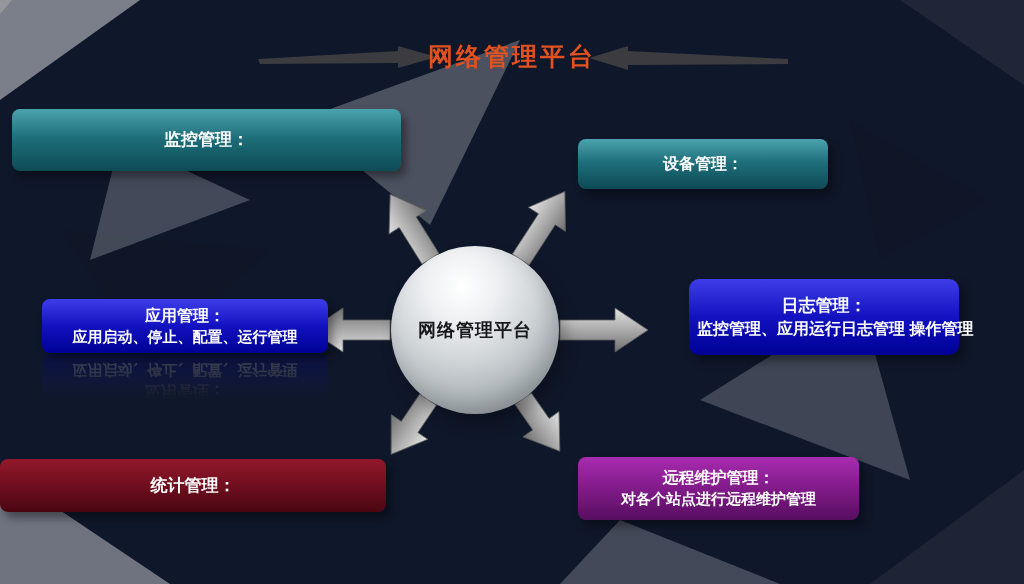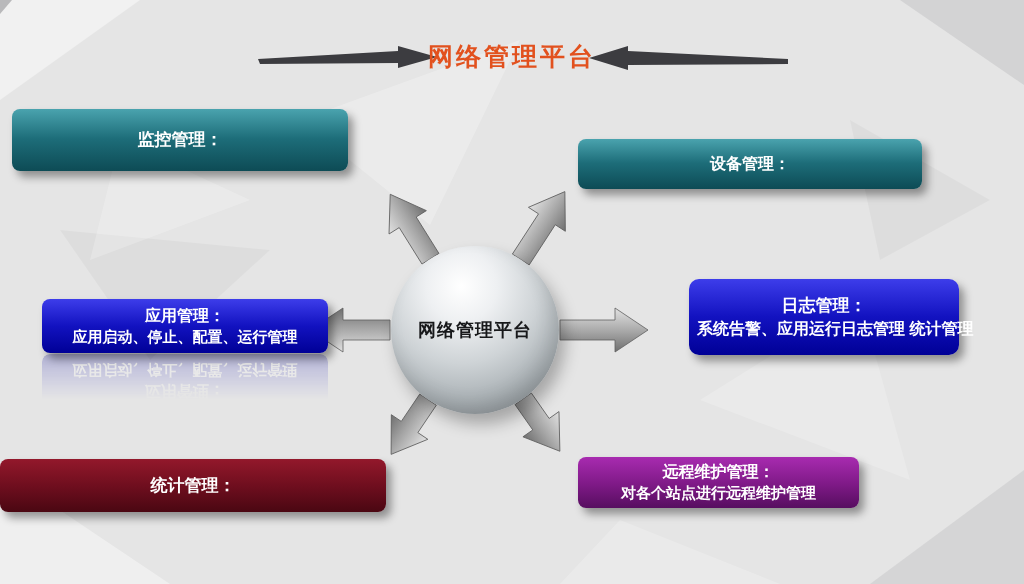--- a/index.html
+++ b/index.html
@@ -1,21 +1,21 @@
 <!DOCTYPE html>
 <html><head>
 <meta charset="utf-8">
 <style>
   * { margin:0; padding:0; box-sizing:border-box; }
   html,body { width:1024px; height:584px; overflow:hidden; }
   body { font-family:"Liberation Sans","DejaVu Sans",sans-serif; }
 
   .stage{
     position:relative; width:1024px; height:584px;
-    background:#e5e5e5; overflow:hidden;
+    background:#0f172a; overflow:hidden;
   }
   .bg-pattern{ position:absolute; inset:0; }
 
   
   .page-title{
     position:absolute; top:40px; left:50%; transform:translateX(-50%);
     font-size:25px; font-weight:bold; letter-spacing:3px;
     color:#e2511e; white-space:nowrap; z-index:5;
   }
   .title-deco{ position:absolute; top:0; left:0; z-index:4; }
@@ -43,31 +43,31 @@
     white-space:nowrap;
   }
   .box-title{ line-height:1.25; }
   .box-desc{ line-height:1.25; }
 
   .grad-teal  { background:linear-gradient(180deg,#4aa3ae 0%, #1d6d79 48%, #0d4b55 100%); }
   .grad-blue  { background:linear-gradient(180deg,#3d3dea 0%, #1212c0 50%, #000096 100%);margin-left:32px; }
   .grad-maroon{ background:linear-gradient(180deg,#93182b 0%, #6e0e1e 52%, #4a0712 100%); }
   .grad-purple{ background:linear-gradient(180deg,#a82bb0 0%, #801a88 52%, #570e60 100%); }
 
-  .box-monitor    { left:12px;  top:109px; width:336px; height:62px; font-size:16px; }
+  .box-monitor    { left:12px;  top:109px; width:389px; height:62px; font-size:16px; }
   .box-monitor .box-title{ font-size:17px; }
-  .box-device     { left:578px; top:139px; width:344px; height:50px; font-size:15px; }
+  .box-device     { left:578px; top:139px; width:250px; height:50px; font-size:15px; }
   .box-device .box-title{ font-size:16px; }
   .box-application{ left:10px;  top:299px; width:286px; height:54px; font-size:15px; }
   .box-application .box-title{ font-size:16px; }
   .box-log        { left:657px; top:279px; width:270px; height:76px; font-size:16px; border-radius:10px; }
   .box-log .box-title{ font-size:17px; }
   .box-statistics { left:0px;   top:459px; width:386px; height:53px; font-size:16px; }
   .box-statistics .box-title{ font-size:17px; }
-  .box-remote     { left:578px; top:457px; width:281px; height:51px; font-size:15px; }
+  .box-remote     { left:578px; top:457px; width:281px; height:63px; font-size:15px; }
   .box-remote .box-title{ font-size:16px; }
 
   
   .box-reflection{
     position:absolute; left:10px; top:354px; width:286px; height:54px;
     border-radius:8px; padding:4px 8px;
     color:#ffffff; font-weight:bold; text-align:center; font-size:15px;
     display:flex; flex-direction:column; justify-content:center; gap:2px;
     white-space:nowrap;
     transform:scaleY(-1); opacity:0.22; z-index:1;
@@ -147,21 +147,21 @@
     <div class="box-desc">应用启动、停止、配置、运行管理</div>
   </div>
 
   <div class="box-reflection grad-blue">
     <div class="box-title">应用管理：</div>
     <div class="box-desc">应用启动、停止、配置、运行管理</div>
   </div>
 
   <div class="box grad-blue box-log">
     <div class="box-title">日志管理：</div>
-    <div class="box-desc">系统告警、应用运行日志管理 统计管理</div>
+    <div class="box-desc">监控管理、应用运行日志管理 操作管理</div>
   </div>
 
   <div class="box grad-maroon box-statistics">
     <div class="box-title">统计管理：</div>
   </div>
 
   <div class="box grad-purple box-remote">
     <div class="box-title">远程维护管理：</div>
     <div class="box-desc">对各个站点进行远程维护管理</div>
   </div>

